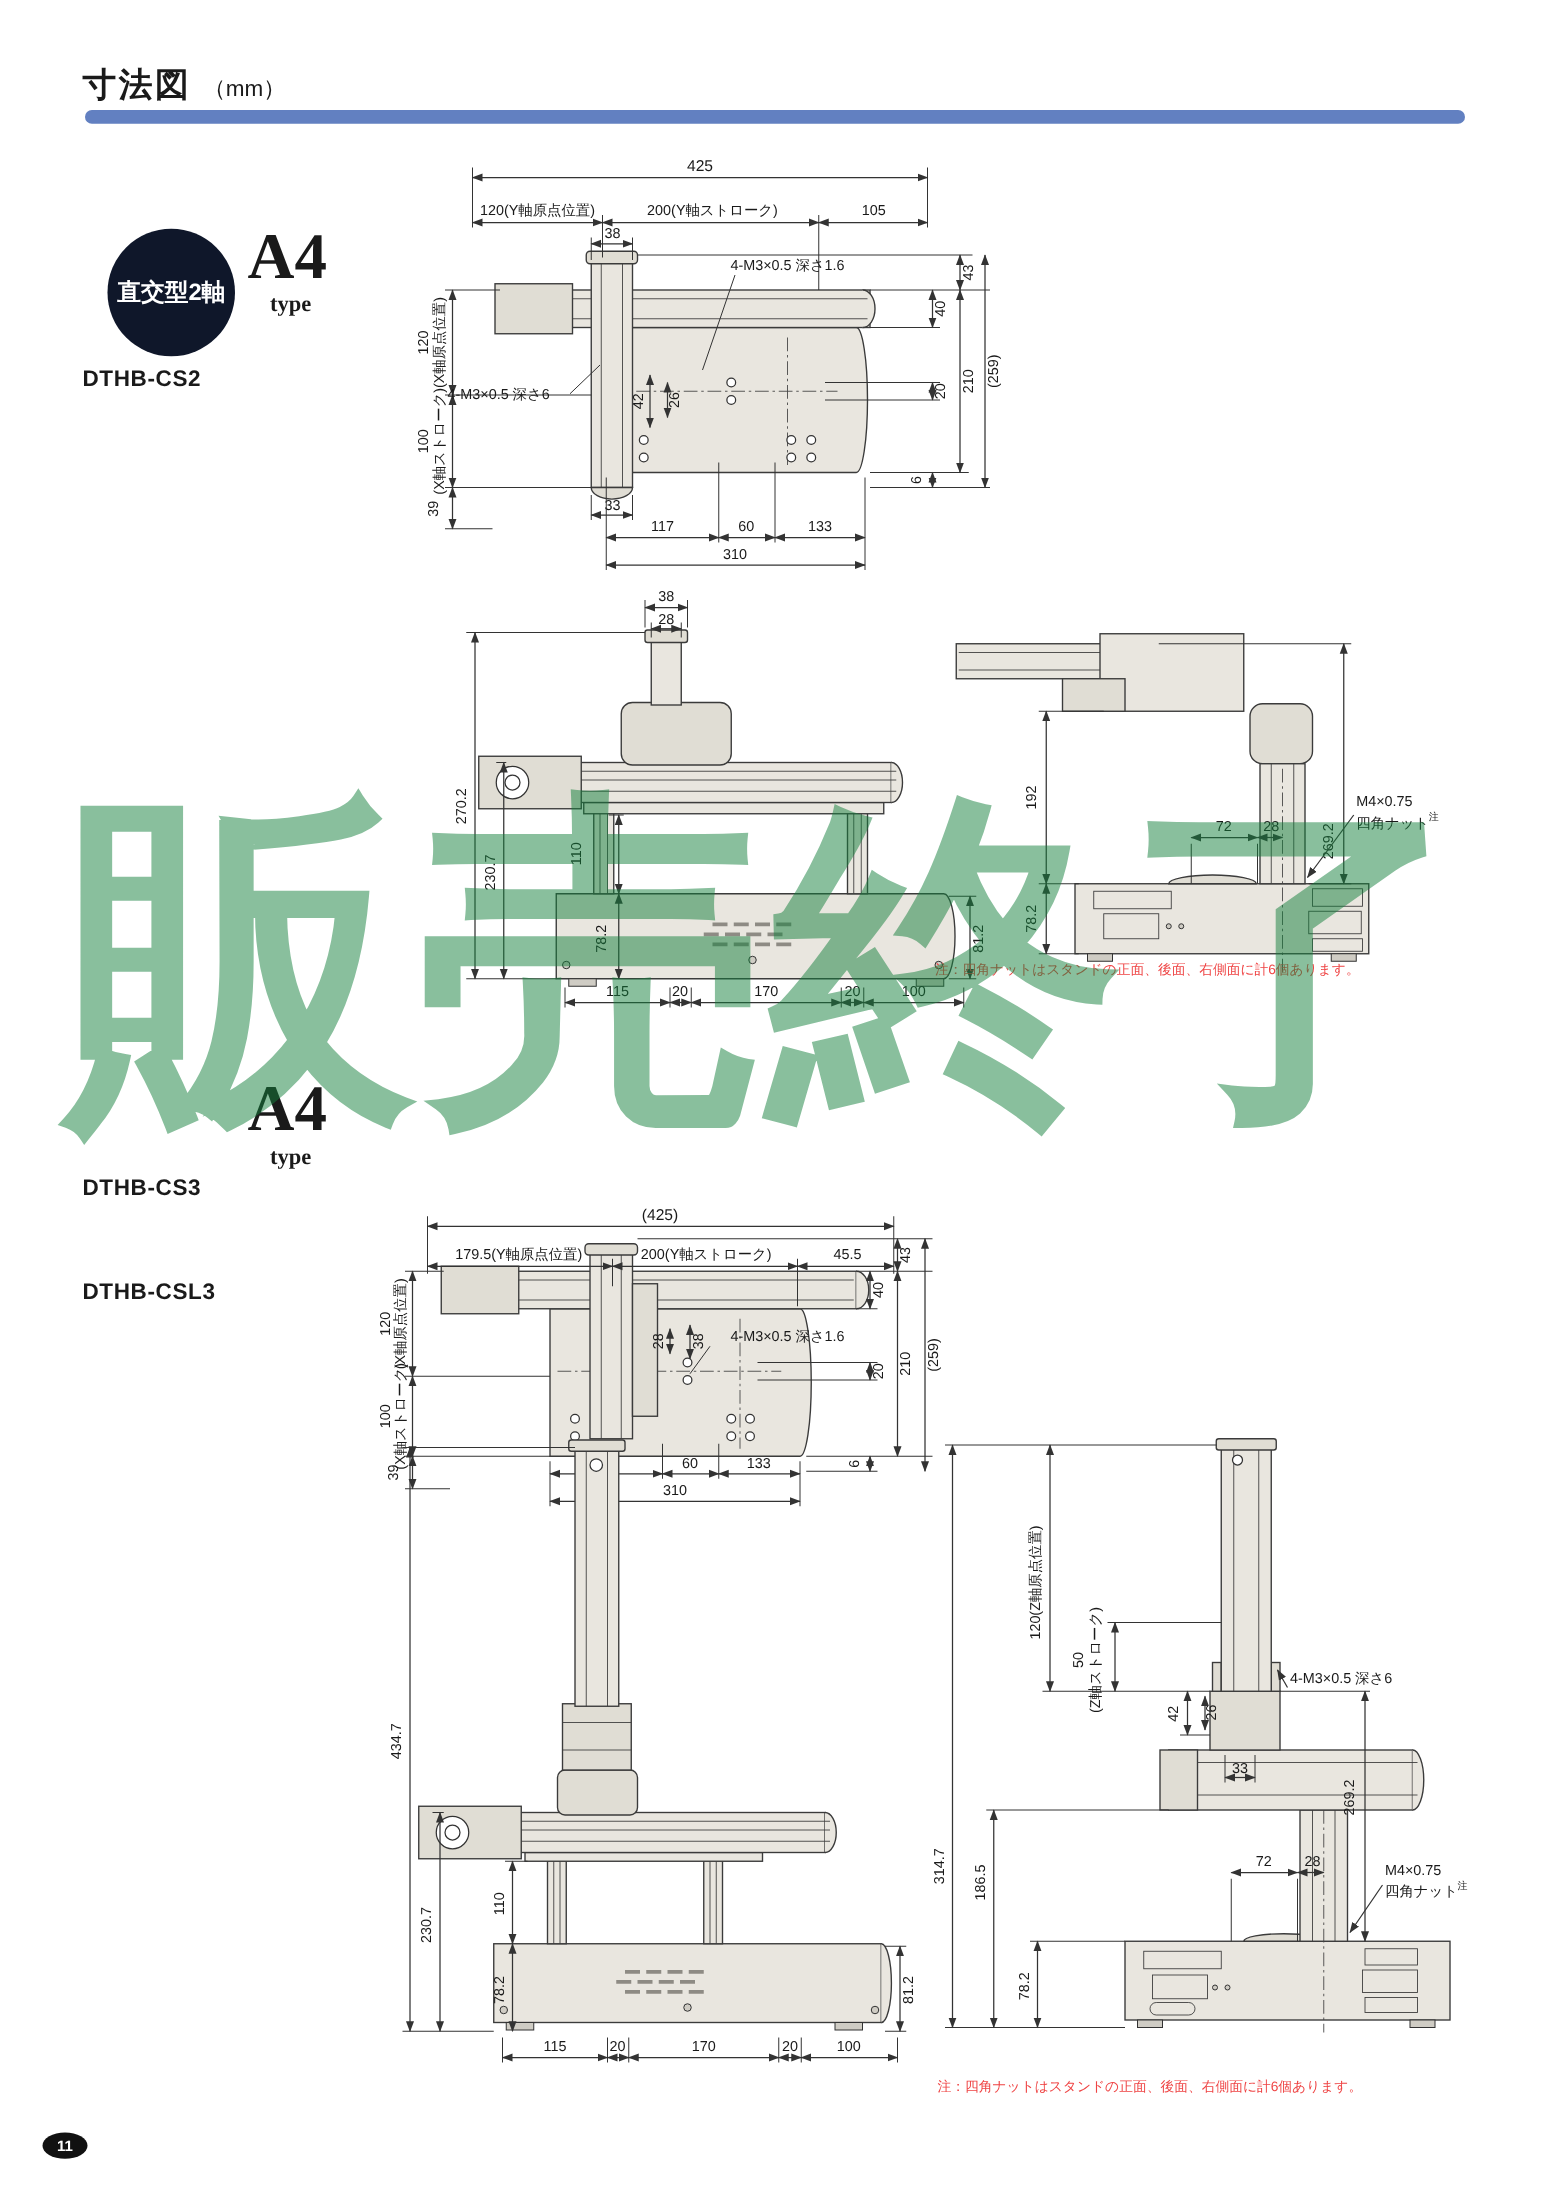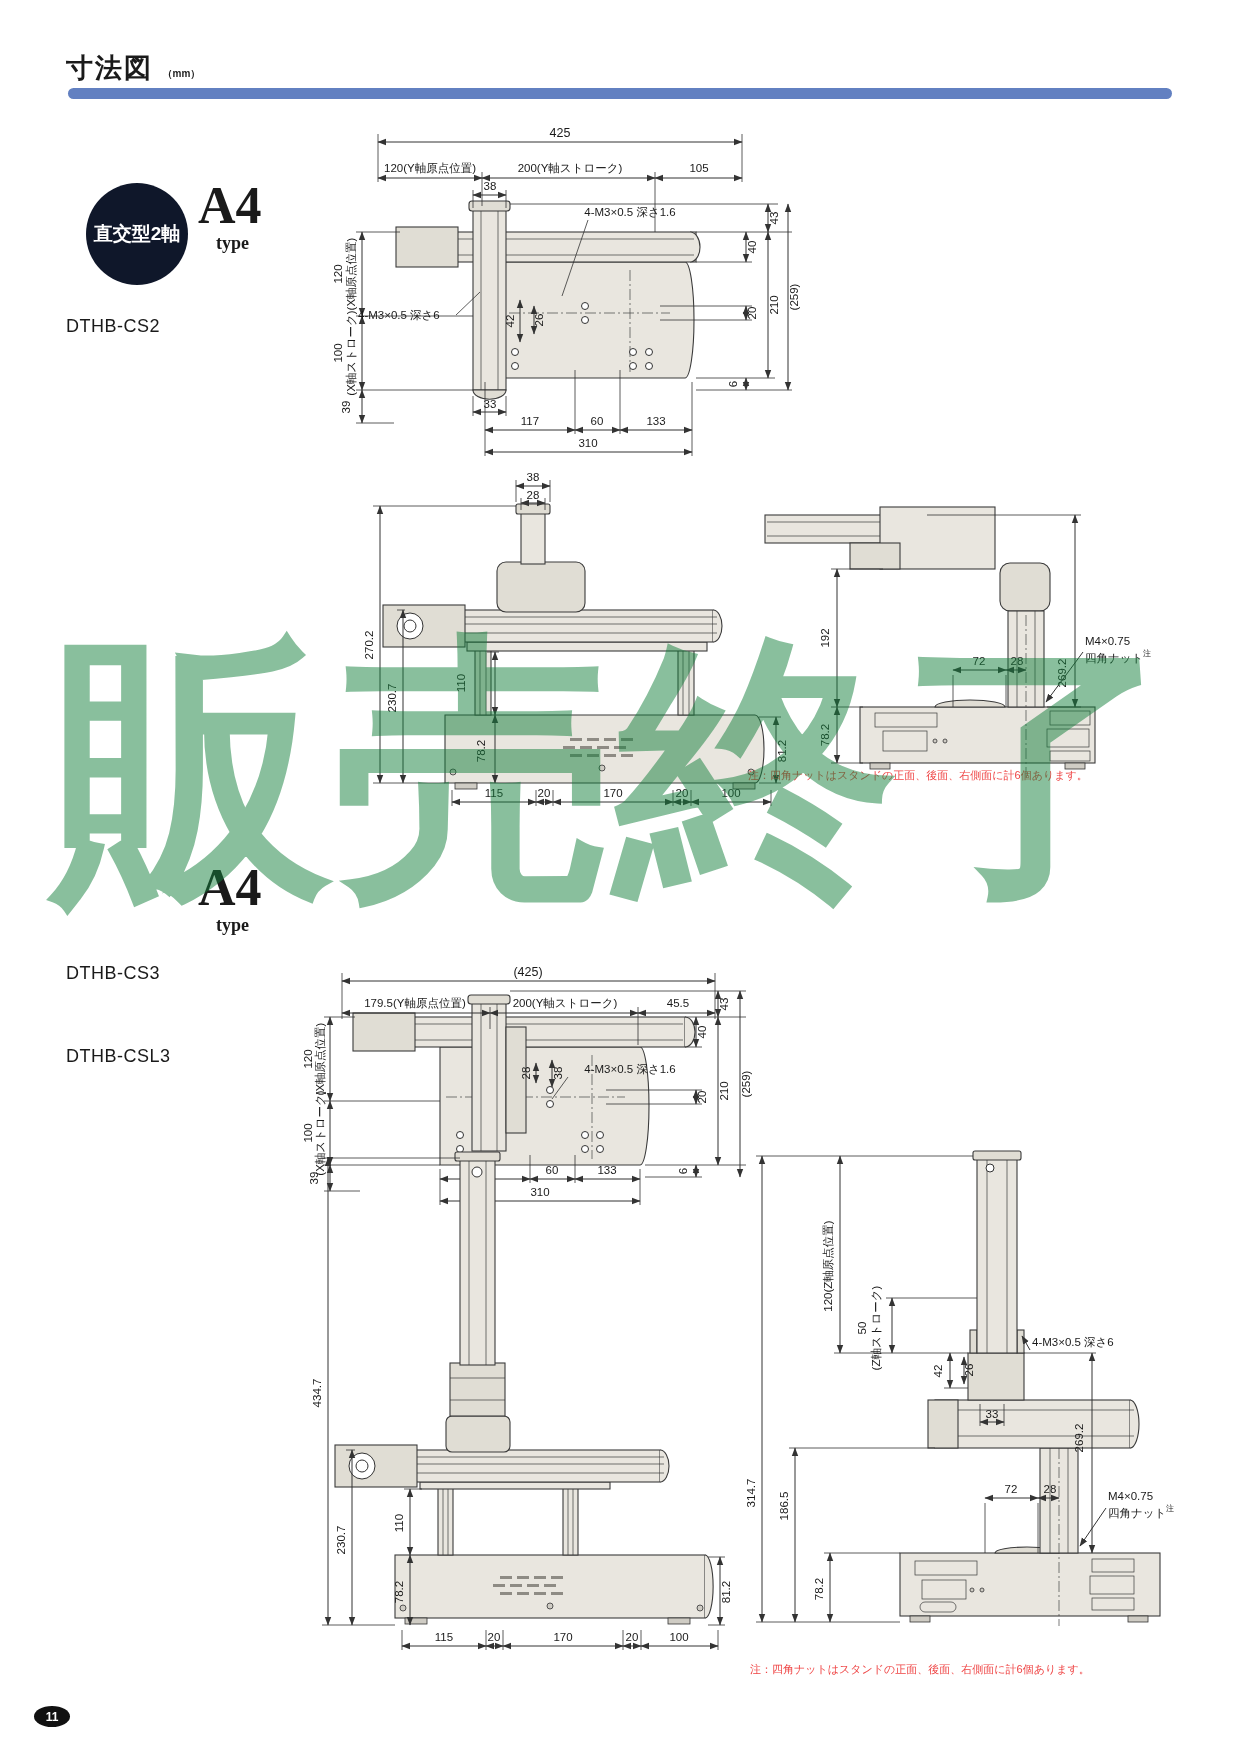--- a/index.html
+++ b/index.html
@@ -1,28 +1,28 @@
 <!DOCTYPE html>
 <html><head>
 <meta charset="utf-8">
 <style>
   html,body{margin:0;padding:0;background:#fff;}
   #page{position:relative;width:1240px;height:1754px;background:#fff;overflow:hidden;
         font-family:"Liberation Sans",sans-serif;color:#1a1a1a;}
   .abs{position:absolute;}
   
   .hd-title{left:66px;top:50px;font-size:27px;font-weight:bold;letter-spacing:2px;}
-  .hd-unit{font-size:10px;font-weight:bold;letter-spacing:0;}
+  .hd-unit{font-size:18px;font-weight:normal;letter-spacing:0;}
   .hd-bar{left:68px;top:88px;width:1104px;height:11px;border-radius:6px;background:#6280c1;}
   
   .badge{width:102px;height:102px;border-radius:51%;display:flex;align-items:center;justify-content:center;}
   .badge span{color:#fff;font-size:19px;font-weight:bold;}
   .a4{font-family:"Liberation Serif",serif;font-weight:bold;font-size:52px;line-height:1;}
   .a4sub{font-family:Liberation Serif, serif;font-weight:bold;font-size:18px;line-height:1;}
-  .model{font-size:18px;font-weight:normal;letter-spacing:0.5px;line-height:1.5;margin-top:23px;}
+  .model{font-size:18px;font-weight:bold;letter-spacing:0.5px;line-height:1.5;}
   
   .note{font-size:11px;color:#ef4444;}
   .pgnum{left:34px;top:1706px;width:36px;height:21px;border-radius:50%;background:#111;color:#fff;
          font-size:12px;font-weight:bold;display:flex;align-items:center;justify-content:center;}
   
   .wm{left:52px;top:630px;width:1140px;font-size:282px;line-height:1.0;font-weight:800;
       color:#15803d;opacity:0.5;white-space:nowrap;z-index:40;pointer-events:none;
       font-family:"Liberation Sans",sans-serif;}
   
   svg{position:absolute;overflow:visible;}

